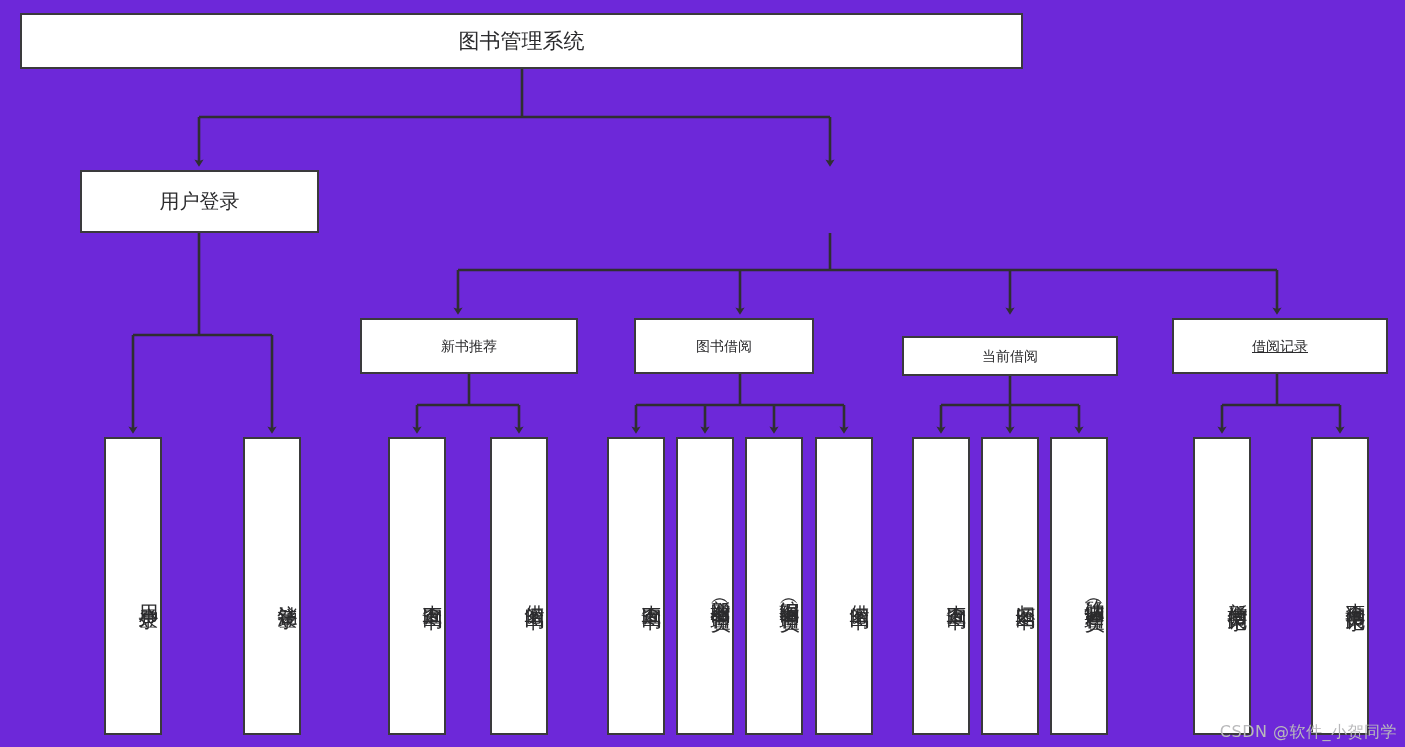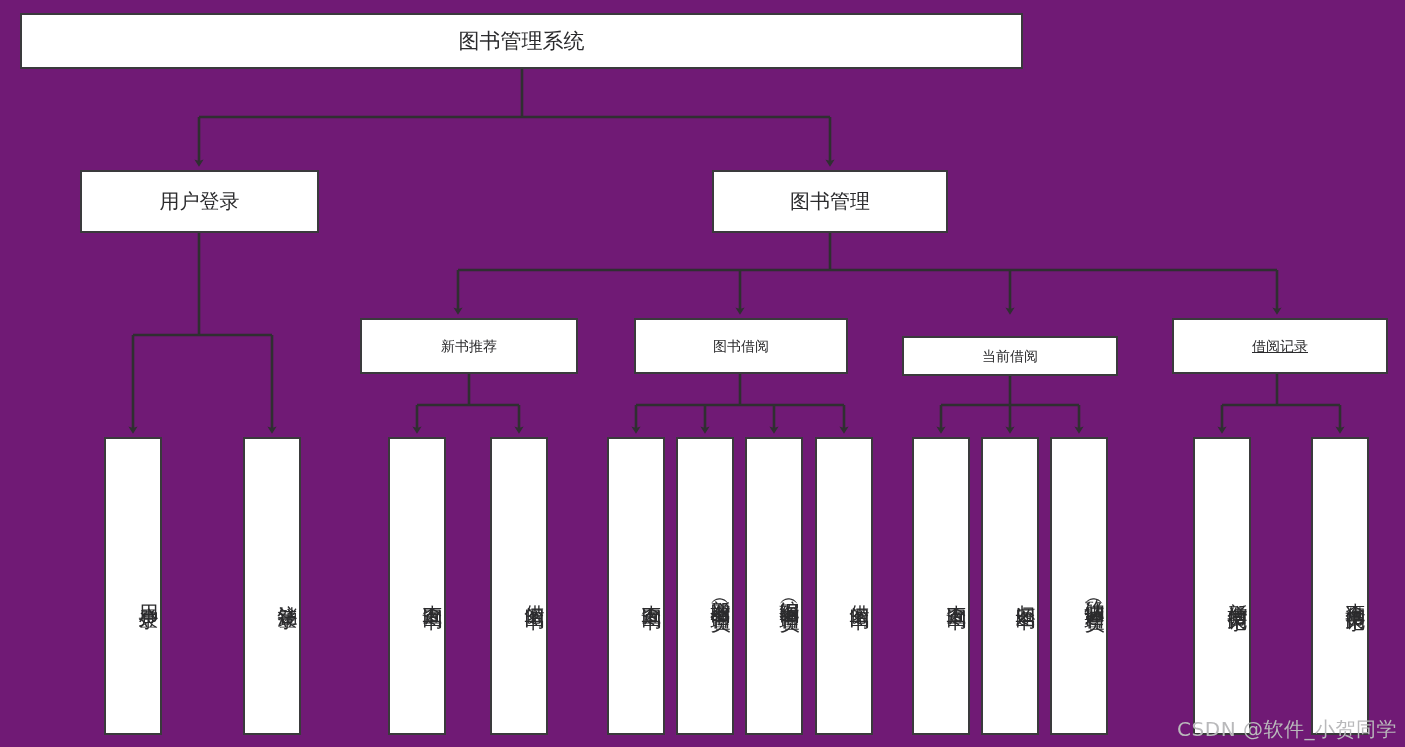--- a/index.html
+++ b/index.html
@@ -7,21 +7,21 @@
     padding: 0;
     background: #ffffff;
   }
   body {
     font-family: "DejaVu Sans", "Liberation Sans", sans-serif;
   }
   #canvas {
     position: relative;
     width: 1405px;
     height: 747px;
-    background: #701a75;
+    background: #6d28d9;
     overflow: hidden;
   }
   #edges {
     position: absolute;
     left: 0;
     top: 0;
     width: 1405px;
     height: 747px;
   }
   .node {
@@ -52,21 +52,21 @@
     font-size: 20px;
     letter-spacing: 2px;
     padding-top: 14px;
     align-items: flex-start;
     justify-content: center;
   }
   .watermark {
     position: absolute;
     right: 8px;
     bottom: 4px;
-    font-size: 20px;
+    font-size: 16px;
     color: #b9b9bb;
     letter-spacing: 0.5px;
     white-space: nowrap;
     z-index: 5;
   }
 </style>
 </head>
 <body>
 
 <div id="canvas">
@@ -122,28 +122,25 @@
     </g>
   </svg>
 
   <div class="node root" style="left:20px; top:13px; width:1003px; height:56px;">
     <span>图书管理系统</span>
   </div>
 
   <div class="node level2" style="left:80px; top:170px; width:239px; height:63px;">
     <span>用户登录</span>
   </div>
-  <div class="node level2" style="left:712px; top:170px; width:236px; height:63px;">
-    <span>图书管理</span>
-  </div>
 
   <div class="node level3" style="left:360px; top:318px; width:218px; height:56px;">
     <span>新书推荐</span>
   </div>
-  <div class="node level3" style="left:634px; top:318px; width:214px; height:56px;">
+  <div class="node level3" style="left:634px; top:318px; width:180px; height:56px;">
     <span>图书借阅</span>
   </div>
   <div class="node level3" style="left:902px; top:336px; width:216px; height:40px;">
     <span>当前借阅</span>
   </div>
   <div class="node level3" style="left:1172px; top:318px; width:216px; height:56px;text-decoration:underline;">
     <span>借阅记录</span>
   </div>
 
   <div class="node leaf" style="left:104px; top:437px; width:58px; height:298px;">

